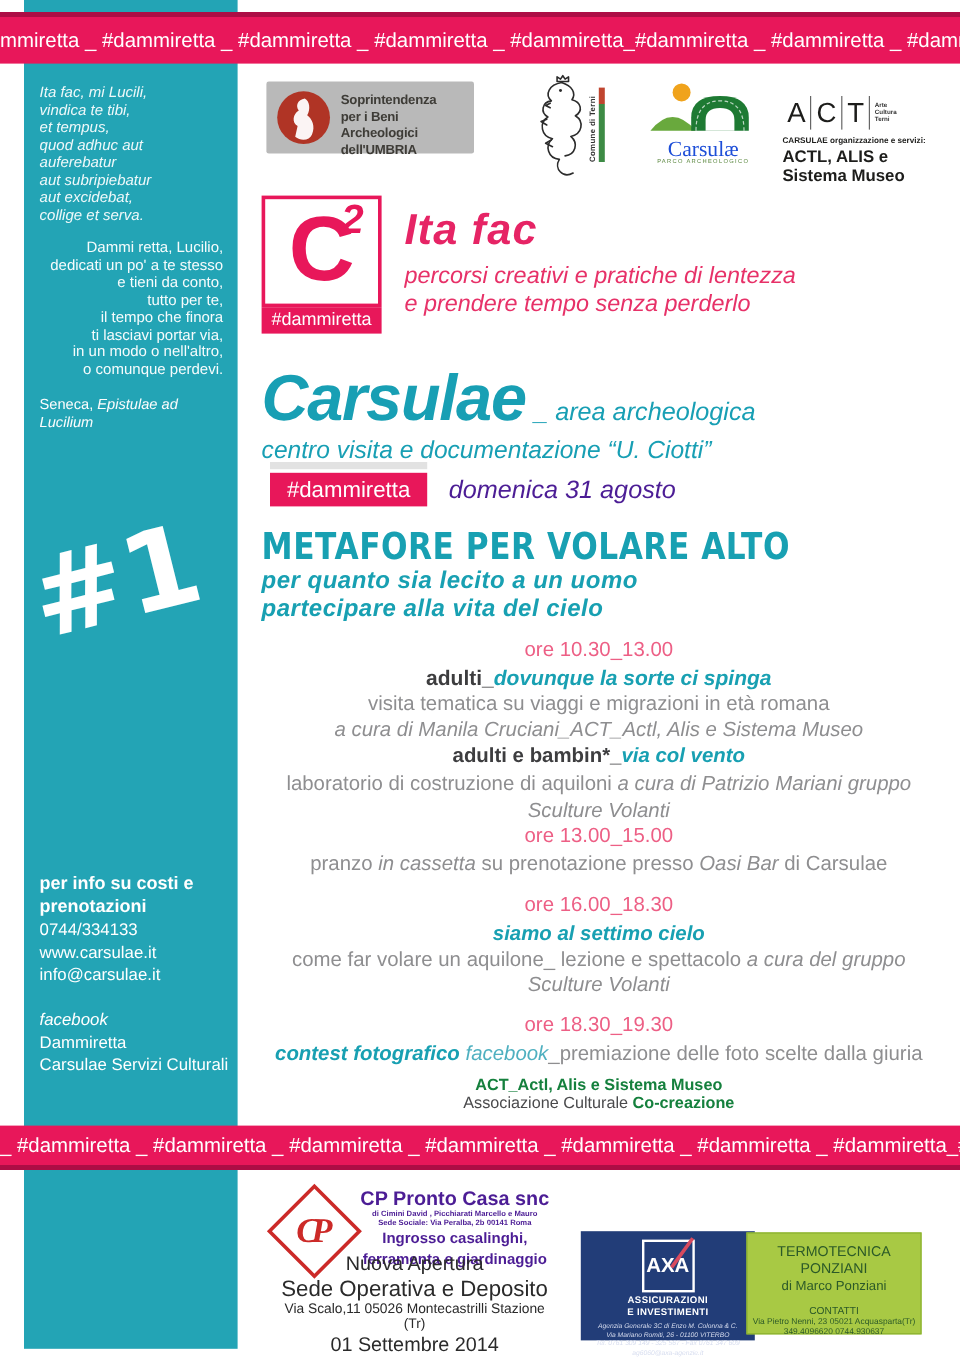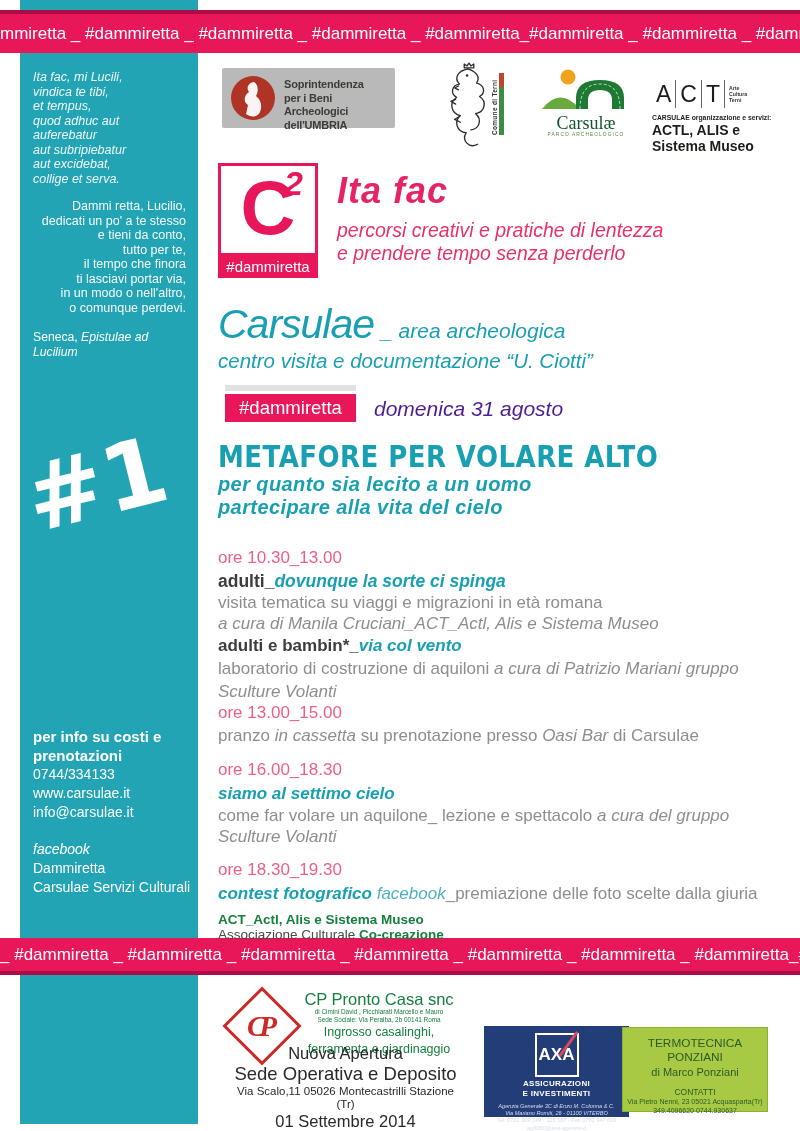--- a/index.html
+++ b/index.html
@@ -29,21 +29,21 @@
 
   
   .sopr{position:absolute;left:222px;top:68px;width:173px;height:60px;background:#b9b9b9;border-radius:2px;}
   .sopr-circle{position:absolute;left:9px;top:8px;width:44px;height:44px;border-radius:50%;background:#b03425;}
   .sopr-text{position:absolute;left:62px;top:10px;font-size:11px;font-weight:700;color:#3e3c37;line-height:13.5px;letter-spacing:-.2px;}
   .comune{position:absolute;left:448px;top:60px;width:58px;height:94px;}
   .stripe{position:absolute;right:2px;top:13px;width:5px;height:62px;background:linear-gradient(#c0452f 0 22%,#3d8b45 22%);}
   .comune-name{position:absolute;right:8px;top:13px;height:62px;writing-mode:vertical-rl;transform:rotate(180deg);
       font-size:6.5px;font-weight:700;color:#333;letter-spacing:.3px;}
   .carsulae-logo{position:absolute;left:538px;top:68px;width:96px;height:72px;text-align:center;}
-  .cl-name{font-family:"Liberation Serif",serif;font-size:18px;color:#14532d;line-height:17px;margin-top:1px;}
+  .cl-name{font-family:"Liberation Serif",serif;font-size:18px;color:#1d4ed8;line-height:17px;margin-top:1px;}
   .cl-sub{font-size:4.8px;color:#57853b;letter-spacing:1.1px;}
   .act{position:absolute;left:652px;top:78px;width:142px;color:#1d1d1b;}
   .act-row{display:flex;align-items:center;height:32px;}
   .act-letter{font-size:23px;padding:0 4px;}
   .act-sep{width:1px;height:28px;background:#666;}
   .act-side{font-size:5.2px;line-height:6px;font-weight:700;margin-left:4px;color:#333;}
   .act-l1{font-size:6.8px;font-weight:700;margin-top:4px;}
   .act-l2{font-size:14px;font-weight:700;margin-top:1px;}
 
   
@@ -53,58 +53,58 @@
   .c2-sup{position:absolute;right:12px;top:-2px;font-size:34px;font-weight:700;font-style:italic;color:#e8175a;}
   .c2-bar{position:absolute;left:218px;top:256px;width:100px;height:22px;background:#e8175a;color:#fff;
       font-size:15px;line-height:22px;text-align:center;}
   .itafac{position:absolute;left:337px;top:170px;}
   .itafac-title{font-size:36px;color:#e62465;font-style:italic;font-weight:700;letter-spacing:1px;}
   .itafac-lines{margin-top:7px;font-size:19.5px;line-height:23px;color:#e73168;font-style:italic;}
 
   
   .venue{position:absolute;left:218px;top:301px;color:#189fb4;}
   .venue-l1{display:flex;align-items:baseline;}
-  .venue-name{font-size:41px;font-weight:400;font-style:italic;letter-spacing:-1px;}
+  .venue-name{font-size:54px;font-weight:700;font-style:italic;letter-spacing:-1px;}
   .venue-suffix{font-size:21px;font-style:italic;margin-left:7px;}
   .venue-l2{font-size:20.5px;font-style:italic;margin-top:1px;}
   .graybar{position:absolute;left:225px;top:385px;width:131px;height:6px;background:#e2e2e2;}
   .badge{position:absolute;left:225px;top:394px;width:131px;height:28px;background:#e8175a;color:#fff;
       font-size:18.5px;line-height:28px;text-align:center;}
   .date{position:absolute;left:374px;top:397px;font-size:21px;font-style:italic;color:#4c1d95;}
 
   
   .event-title{position:absolute;left:218px;top:438px;font-size:31px;font-weight:700;color:#18a0b2;
       white-space:nowrap;transform:scaleX(.84);transform-origin:left;letter-spacing:.5px;
       font-family:"DejaVu Sans",sans-serif;}
   .event-sub{position:absolute;left:218px;top:473px;font-size:20px;font-style:italic;font-weight:600;
       color:#18a0b2;line-height:23px;letter-spacing:.4px;}
 
   
-  .sched{position:absolute;left:218px;top:549px;width:562px;color:#8e8e90;font-size:17px;}
+  .sched{position:absolute;left:218px;top:533px;width:562px;color:#8e8e90;font-size:17px;text-align:center;}
   .time{color:#ed5f85;font-size:17px;line-height:18px;margin-bottom:3px;}
   .l1{font-size:17.5px;line-height:22px;}
   .bd{color:#3d3d3f;font-weight:700;}
   .tbi{color:#18a0b2;font-weight:700;font-style:italic;}
   .tli{color:#4fb0c0;font-style:italic;}
   .it{font-style:italic;}
   .ln21{line-height:21px;}
   .ln23{line-height:23px;}
   .ln24{line-height:24px;}
   .mt16{}
   .mt15{margin-top:15px;}
   .mt14{margin-top:14px;}
   .credits{margin-top:7px;color:#4a4a4c;font-size:13.5px;line-height:15px;}
   .credits .c1{font-weight:700;color:#15803d;}
 
   
   .cp-diamond{position:absolute;left:234px;top:998px;width:50px;height:50px;border:3px solid #cc2a28;transform:rotate(45deg);}
   .cp-mono{position:absolute;left:234px;top:998px;width:56px;height:56px;display:flex;align-items:center;
       justify-content:center;color:#cc2a28;font-size:29px;font-weight:700;font-style:italic;letter-spacing:-7px;
       font-family:"Liberation Serif",serif;padding-right:7px;box-sizing:border-box;}
-  .cp-block{position:absolute;left:294px;top:990px;width:170px;text-align:center;color:#15803d;}
+  .cp-block{position:absolute;left:294px;top:990px;width:170px;text-align:center;color:#4c1d95;font-weight:bold;}
   .cp-name{font-size:16.5px;line-height:18px;}
   .cp-small{font-size:6.4px;line-height:7.5px;}
   .cp-desc{font-size:12.5px;line-height:15px;margin-top:2px;}
   .cp-wide{position:absolute;left:228px;top:1043px;width:235px;text-align:center;color:#2a2a2a;}
   .cp-big1{font-size:16.5px;line-height:20px;}
   .cp-big2{font-size:18.5px;line-height:22px;}
   .cp-addr{font-size:11.5px;line-height:13px;}
   .cp-date{font-size:16.5px;line-height:21px;}
   .axa{position:absolute;left:484px;top:1026px;width:145px;height:91px;background:#223d78;color:#fff;text-align:center;}
   .axa-sq{margin:7px auto 2px;width:40px;height:40px;border:2px solid #fff;position:relative;

